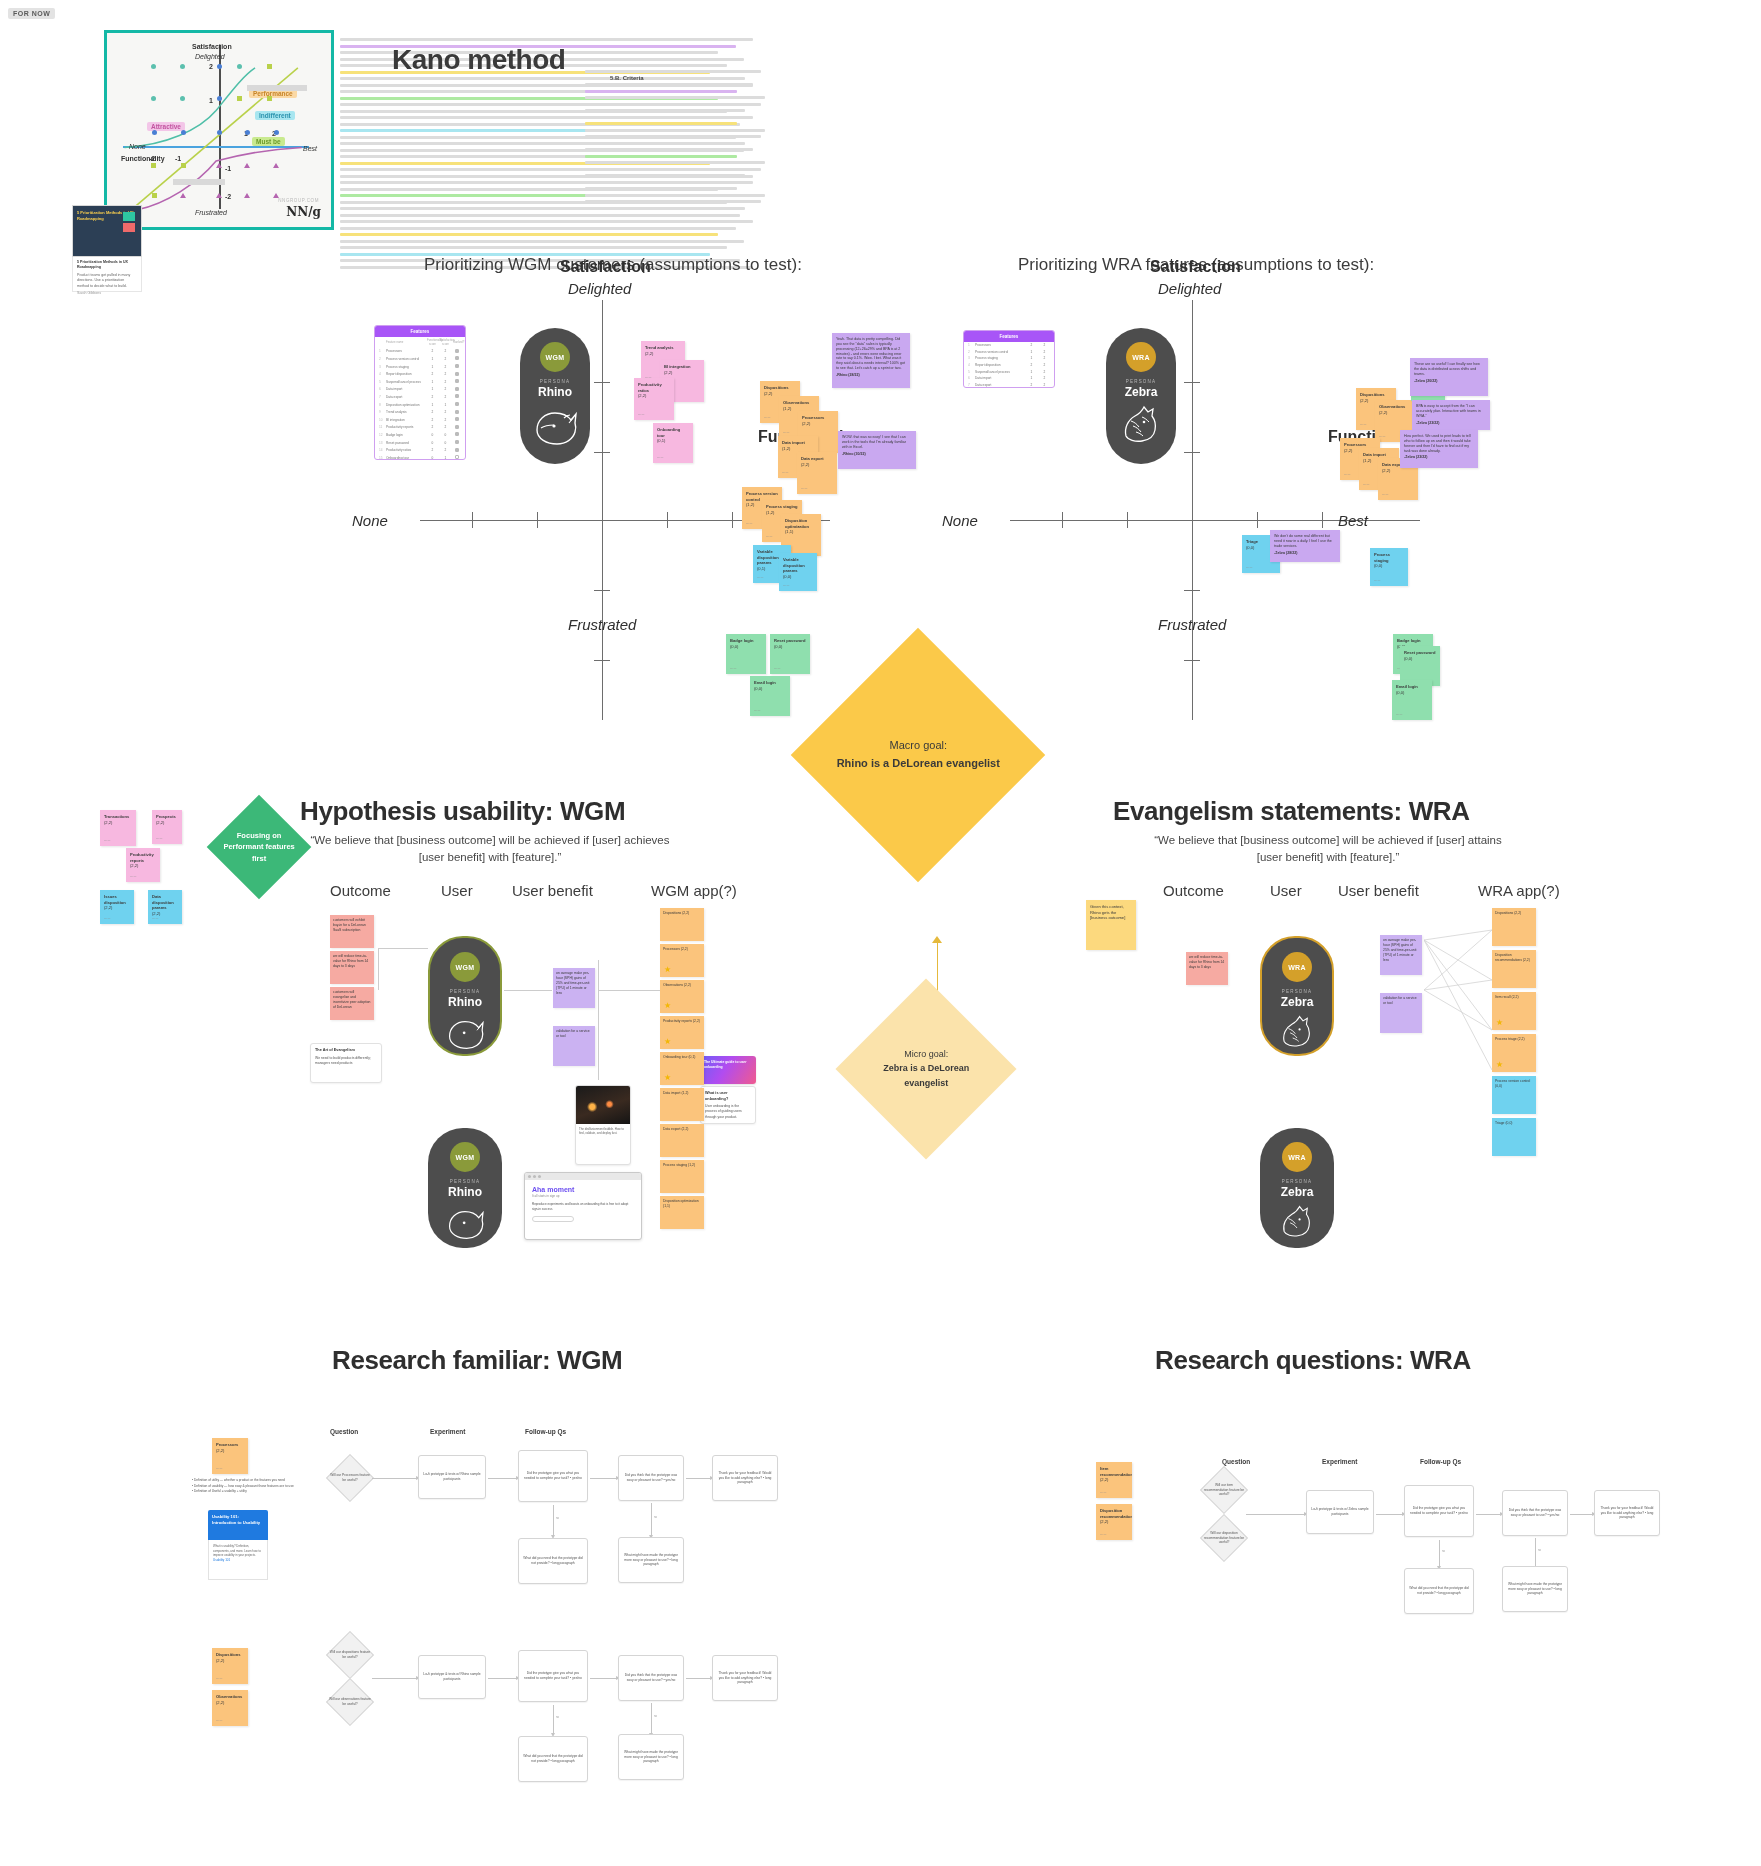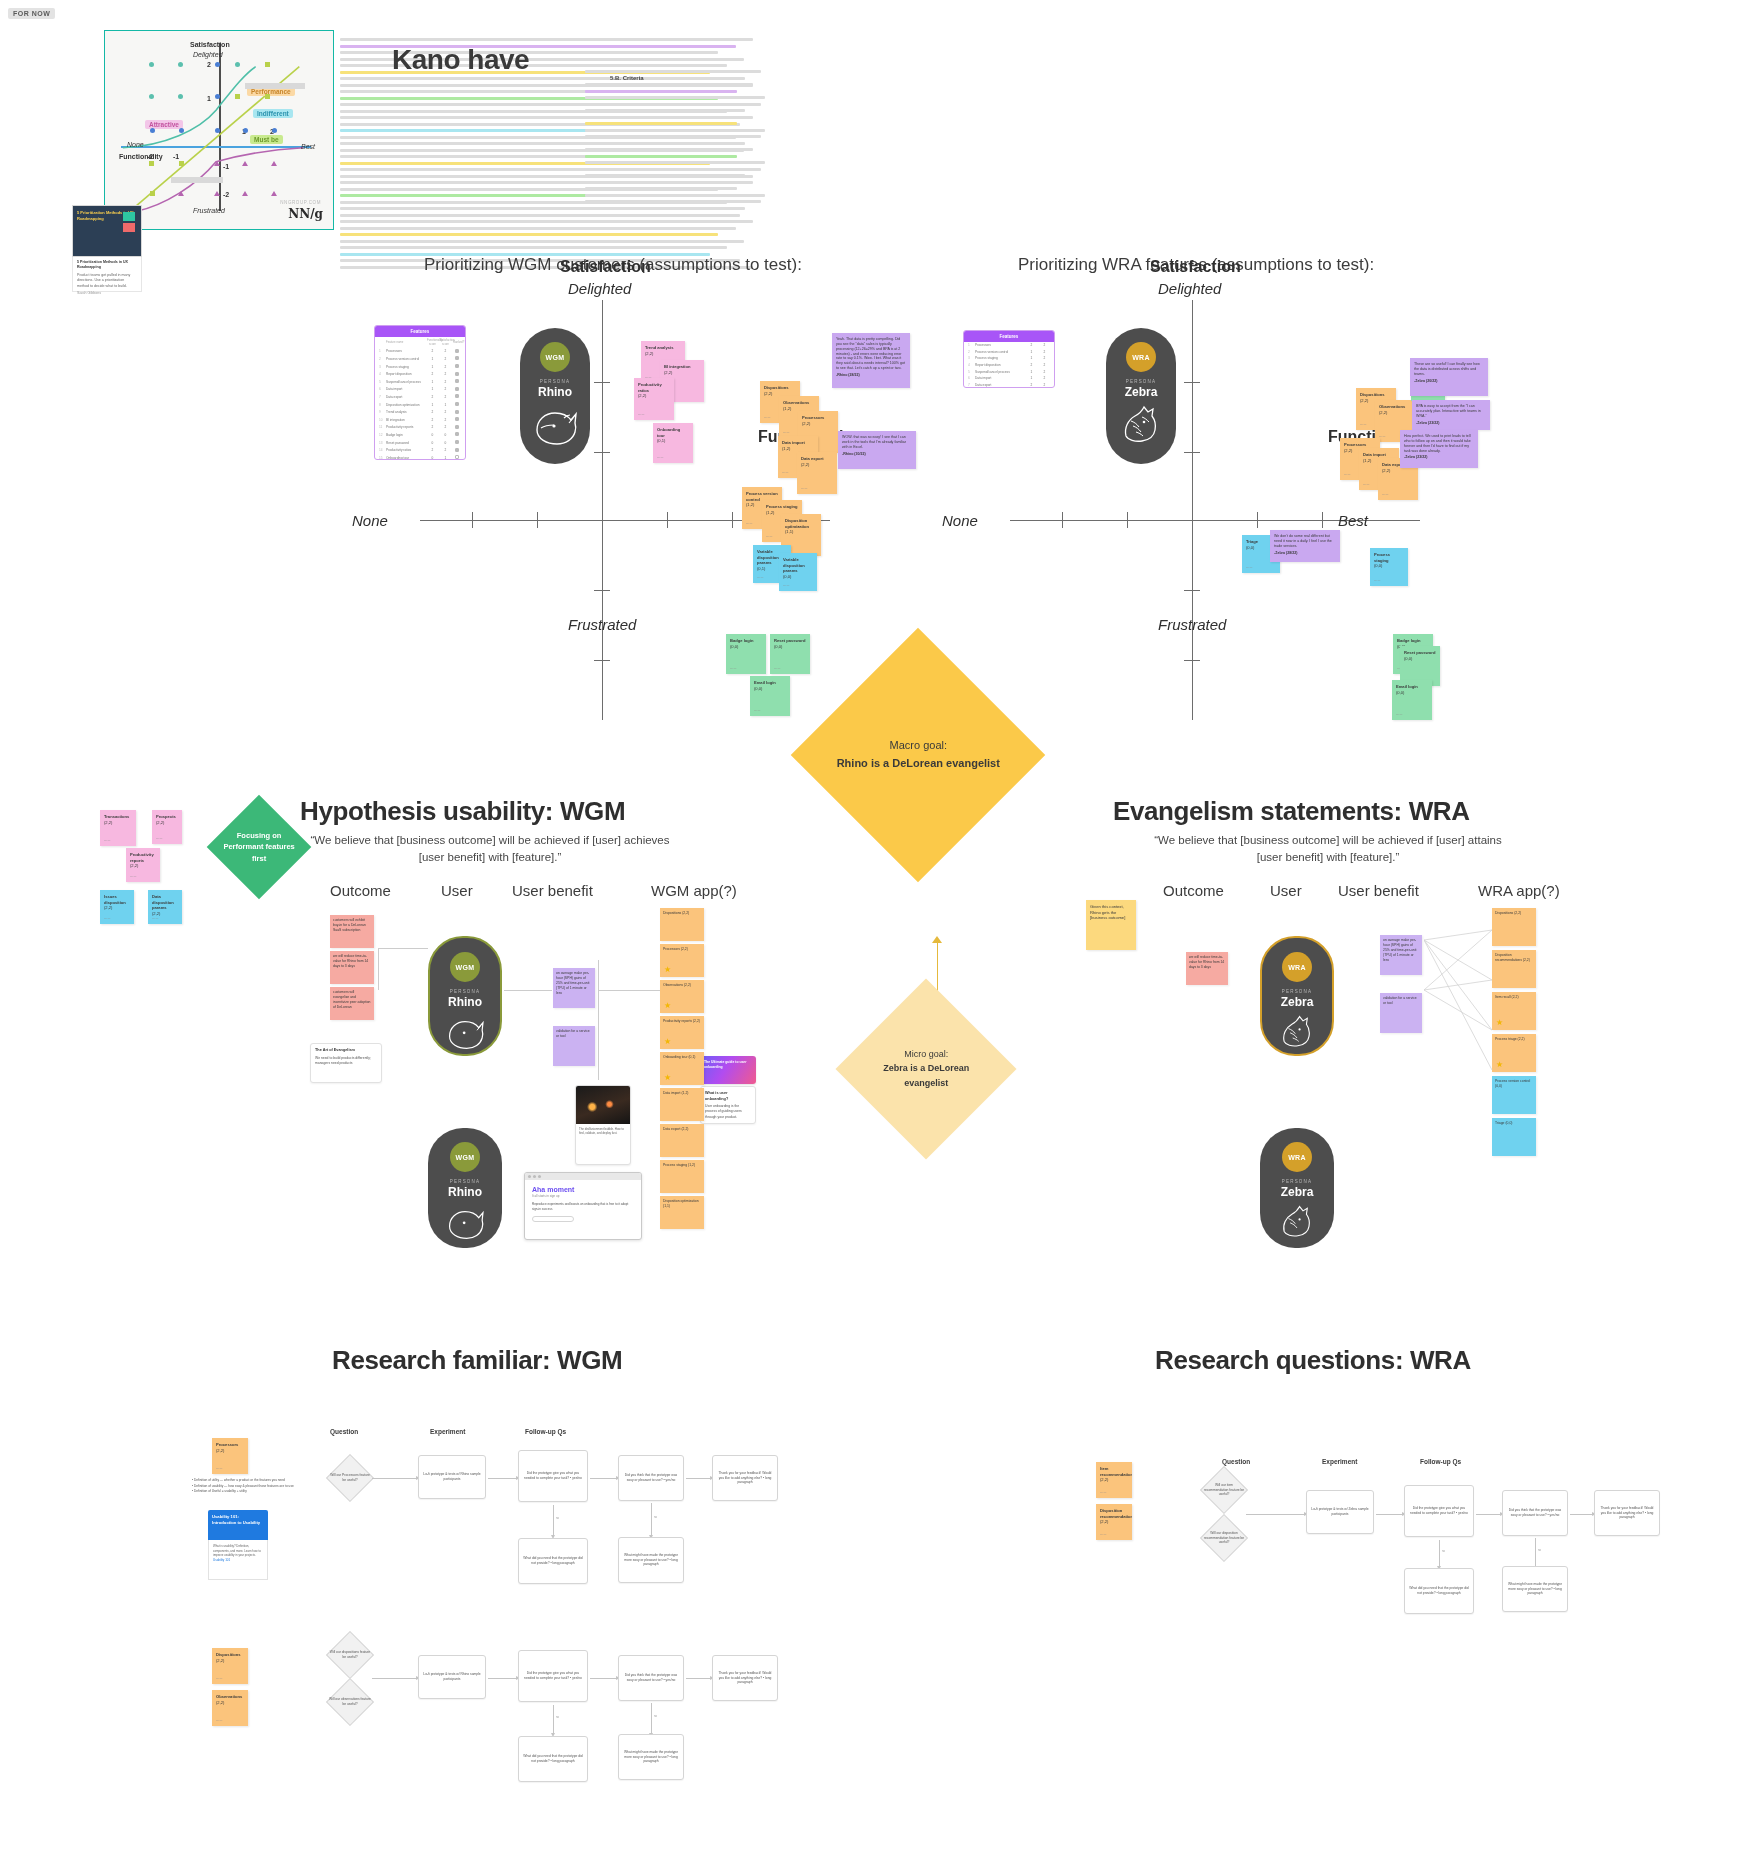--- a/index.html
+++ b/index.html
@@ -19,21 +19,21 @@
     left: 8px; top: 8px;
     background: #e3e3e3; color: #5a5a5a;
     font-size: 7px; letter-spacing: .5px;
     padding: 2px 5px; border-radius: 2px;
     font-weight: 700;
   }
 
   
   .kano-card {
     left: 104px; top: 30px; width: 230px; height: 200px;
-    background: #f7f7f5; border: 1px solid #14b8a6;
+    background: #f7f7f5; border: 3px solid #14b8a6;
   }
   .kano-inner { position: relative; width: 100%; height: 100%; }
   .kano-axis-v { position: absolute; left: 50%; top: 12px; bottom: 18px; width: 2px; background: #4d4d4d; }
   .kano-axis-h { position: absolute; left: 16px; right: 22px; top: 58%; height: 2px; background: #4aa3df; }
   .kano-lbl { position: absolute; font-size: 7px; font-weight: 700; color: #333; }
   .kano-lbl.it { font-style: italic; font-weight: 400; }
   .kano-curve { position: absolute; left: 0; top: 0; width: 100%; height: 100%; }
   .kano-pill { position: absolute; font-size: 6.5px; font-weight: 700; padding: 1px 4px; border-radius: 2px; }
   .kano-dot { position: absolute; width: 5px; height: 5px; border-radius: 50%; }
   .kano-sq { position: absolute; width: 5px; height: 5px; }
@@ -414,21 +414,21 @@
       <div class="doc-line" style="width: 90%;"></div>
       <div class="doc-line" style="width: 88%;"></div>
       <div class="doc-line" style="width: 80%;"></div>
       <div class="doc-line" style="width: 84%;"></div>
       <div class="doc-line" style="width: 76%;"></div>
       <div class="doc-line" style="width: 90%;"></div>
       <div class="doc-line" style="width: 88%;"></div>
       <div class="doc-line" style="width: 80%;"></div>
     </div>
   <div class="abs" style="left:610px; top:75px; font-size:6px; font-weight:700; color:#444;">5.B. Criteria</div>
-  <div class="abs kano-title">Kano have</div>
+  <div class="abs kano-title">Kano method</div>
 
   <div class="abs sec-head" style="left:424px; top:255px;">Prioritizing WGM customers (assumptions to test):</div>
   <div class="abs sec-head" style="left:1018px; top:255px;">Prioritizing WRA features (assumptions to test):</div>
 
   <div class="plot" style="left:360px; top:300px; width:470px; height:420px;">
     <div class="axv" style="left:242px; top:0; height:420px;"></div>
     <div class="axh" style="left:60px; top:220px; width:410px;"></div>
     <div class="tickh" style="left:112px; top:212px;"></div>
     <div class="tickh" style="left:177px; top:212px;"></div>
     <div class="tickh" style="left:307px; top:212px;"></div>

